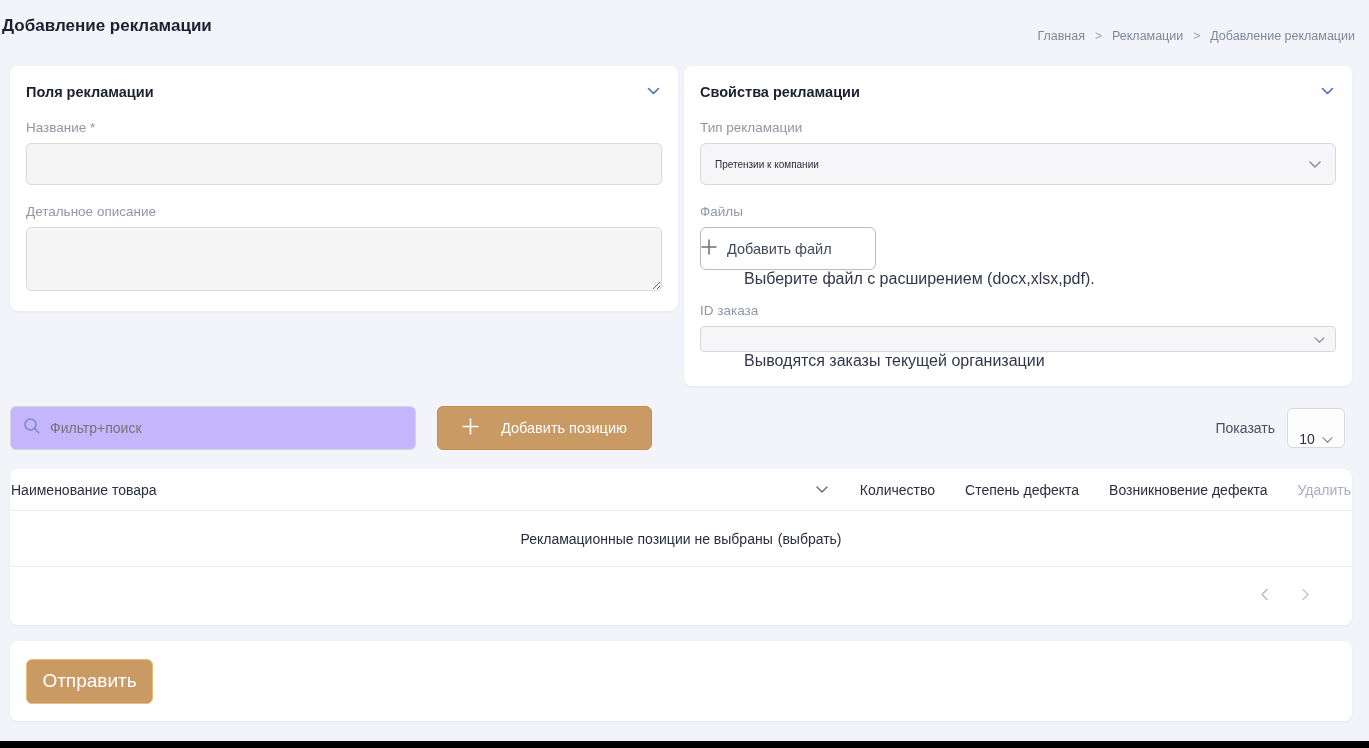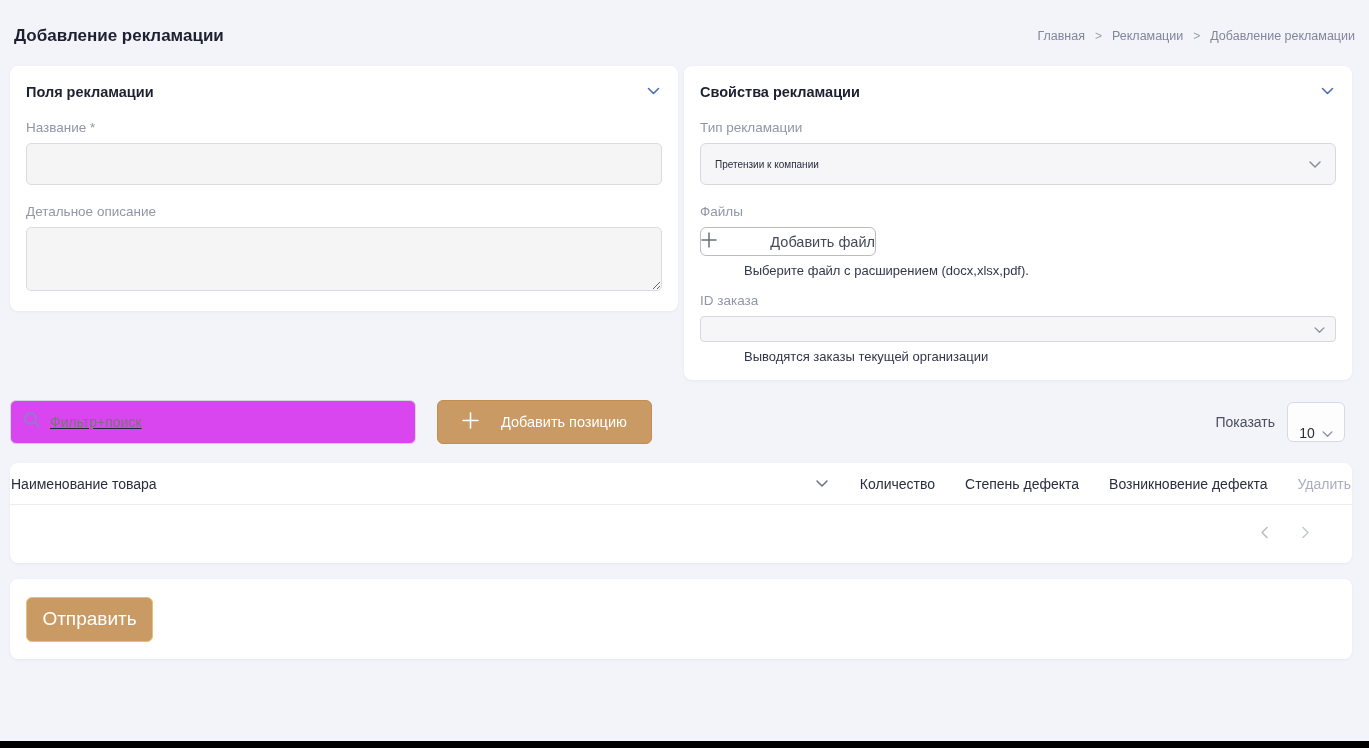--- a/index.html
+++ b/index.html
@@ -5,21 +5,21 @@
   * { box-sizing: border-box; margin: 0; padding: 0; }
   html,body { width:1369px; height:748px; }
   body {
     font-family: "Liberation Sans", "DejaVu Sans", sans-serif;
     background:#f2f4f9;
     color:#23263a;
   }
   .page { position:relative; width:1369px; height:748px; overflow:hidden; }
 
   
-  .topbar { display:flex; justify-content:space-between; align-items:center; padding:16px 14px 0 14px; height:56px;gap:6px; }
+  .topbar { display:flex; justify-content:space-between; padding:16px 14px 0 2px; height:56px;gap:6px; }
   .page-title { font-size:17px; font-weight:700; color:#1d2030; }
   .breadcrumb { display:flex; align-items:center; gap:10px; font-size:12.5px; color:#81869b; }
   .breadcrumb .sep { color:#9aa0b3; font-size:12px; }
 
   
   .cards-row { display:flex; gap:6px; align-items:flex-start; padding:10px 17px 0 10px; }
   .card { background:#fff; border-radius:8px; box-shadow:0 1px 3px rgba(40,50,80,.06); padding:16px; flex:1; }
   .card-head { display:flex; justify-content:space-between; align-items:center; }
   .card-title { font-size:14.5px; font-weight:700; color:#1d2030; }
   .chev-btn { background:none; border:none; cursor:pointer; display:flex; align-items:center; padding:2px; }
@@ -36,32 +36,32 @@
     font-family:inherit; font-size:14px; color:#23263a; padding:8px 12px;
   }
   .select {
     margin-top:8px; height:42px; background:#f6f6f8; border:1px solid #d6d8de; border-radius:6px;
     display:flex; align-items:center; justify-content:space-between; padding:0 14px; cursor:pointer;
   }
   .select .sel-value { font-size:10px; color:#2a2d3e; }
   .select.thin { height:26px; border-radius:4px; padding:0 10px; margin-top:8px; }
 
   .add-file-btn {
-    margin-top:8px; width:176px; height:29px; background:#fff;
+    margin-top:8px; width:176px; height:43px; background:#fff;
     border:1px solid #b9bcc6; border-radius:6px; cursor:pointer;
-    display:flex; align-items:center; justify-content:space-between; gap:10px;
+    display:flex; align-items:center; justify-content:flex-start; gap:10px;
     font-family:inherit; font-size:14.5px; color:#44485a;
   }
-  .hint { font-size:13px; color:#33364a; margin-top:7px; font-weight:500;padding-left:44px; }
+  .hint { font-size:16px; color:#33364a; font-weight:500;padding-left:44px; }
 
   
   .toolbar { display:flex; align-items:center; padding:20px 24px 0 10px; }
   .search-box {
-    width:406px; height:44px; background:#d946ef; border:1px solid #d3d6dd; border-radius:6px;
-    display:flex; align-items:center; padding:16px 12px; gap:9px;text-decoration:underline;
+    width:406px; height:44px; background:#c4b5fd; border:1px solid #d3d6dd; border-radius:6px;
+    display:flex; align-items:center; padding:16px 12px; gap:9px;
   }
   .search-box input { border:none; outline:none; flex:1; font-family:inherit; font-size:14px; color:#2a2d3e; background:transparent; }
   .btn-accent {
     margin-left:21px; height:44px; padding:0 24px; border-radius:6px; cursor:pointer;
     background:#c99a63; border:1px solid #c08e4f;
     color:#fff; font-family:inherit; font-size:14.5px;
     display:flex; align-items:center; gap:22px;
   }
   .toolbar .spacer { flex:1; }
   .show-label { font-size:14px; color:#4a4e60; margin-right:12px; }
@@ -210,20 +210,24 @@
                 <path d="M1 1l5 5 5-5" fill="none" stroke="#6b7280" stroke-width="1.5" stroke-linecap="round" stroke-linejoin="round"></path>
               </svg>
           </span>
         </button>
       </div>
       <span>Количество</span>
       <span>Степень дефекта</span>
       <span>Возникновение дефекта</span>
       <span class="th-del">Удалить</span>
     </div>
+    <div class="empty-row">
+      <span>Рекламационные позиции не выбраны</span>
+      <span class="empty-link">(выбрать)</span>
+    </div>
     <div class="pagination">
       <button class="pg-btn">
         <span>
           <svg width="9" height="13" viewBox="0 0 9 13">
               <path d="M7 1.5L2 6.5l5 5" fill="none" stroke="#b6bac6" stroke-width="1.5" stroke-linecap="round" stroke-linejoin="round"></path>
             </svg>
         </span>
       </button>
       <button class="pg-btn">
         <span>

